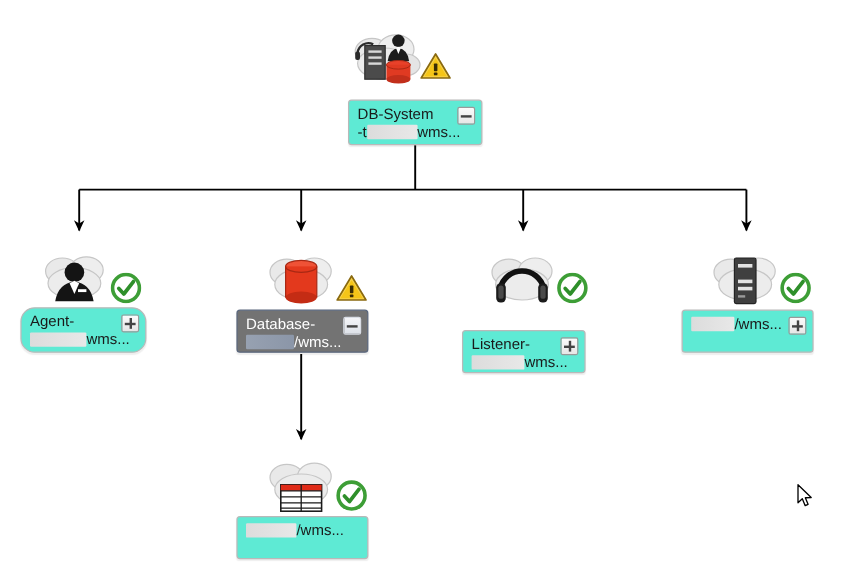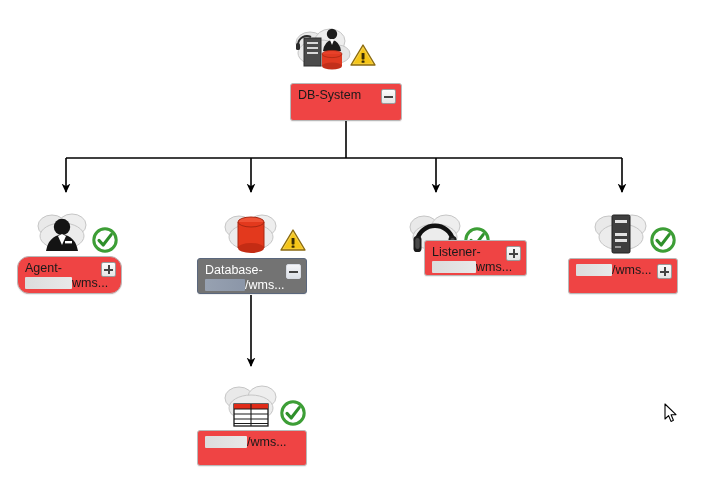--- a/index.html
+++ b/index.html
@@ -58,21 +58,21 @@
     position: relative;
     top: 6px;
   }
 
   
   .label-box {
     position: absolute;
     box-sizing: border-box;
     border: 1px solid #b9b9b9;
     border-radius: 3px;
-    background: #ef4444;
+    background: #5eead4;
     padding: 4px 6px 4px 7px;
     line-height: 15px;
     font-size: 12.5px;
     color: #1a1a1a;
     box-shadow: 0 1px 1px rgba(0,0,0,0.07);
     white-space: nowrap;
   }
   .label-box.selected {
     background: #737373;
     border-color: #5a677d;
@@ -193,20 +193,21 @@
 
       <svg class="status-icon" viewBox="0 0 26 26">
         <path d="M13 3 L25 23 L1 23 Z" fill="#f7d24a" stroke="#8a6a10" stroke-width="1.4" stroke-linejoin="round"></path>
         <path d="M13 6.5 L22.3 21.6 L3.7 21.6 Z" fill="#f5c518"></path>
         <rect x="11.6" y="11" width="2.9" height="6.4" rx="0.6" fill="#3a2d05"></rect>
         <rect x="11.6" y="18.4" width="2.9" height="2.4" rx="0.6" fill="#3a2d05"></rect>
       </svg>
     </div>
     <div class="label-box" style="left:0px; top:63px; width:112px; height:38px;">
       <span class="label-line">DB-System</span>
+      <span class="label-line"><span>-t</span><span class="redact" style="width:42px"></span><span>wms...</span></span>
       <span class="toggle minus"></span>
     </div>
   </div>
 
   <div class="node" style="left:32px; top:205px;">
     <div class="node-icons">
       <svg class="main-icon" viewBox="0 0 62 56">
         <g>
           <ellipse cx="20" cy="20" rx="14" ry="11" fill="#e9e9e9" stroke="#c6c6c6" stroke-width="1"></ellipse>
           <ellipse cx="40" cy="19" rx="14" ry="11" fill="#eeeeee" stroke="#c6c6c6" stroke-width="1"></ellipse>
@@ -269,21 +270,21 @@
         <rect x="9.5" y="30" width="8" height="16" rx="3.6" fill="#1b1b1b"></rect>
         <rect x="44.5" y="30" width="8" height="16" rx="3.6" fill="#1b1b1b"></rect>
         <rect x="11.3" y="32" width="4.4" height="11" rx="2.2" fill="#4a4a4a"></rect>
         <rect x="46.3" y="32" width="4.4" height="11" rx="2.2" fill="#4a4a4a"></rect>
       </svg>
       <svg class="status-icon" viewBox="0 0 26 26">
         <circle cx="13" cy="13" r="11.2" fill="#ffffff" stroke="#3d9e36" stroke-width="3"></circle>
         <path d="M7 13.4 L11.2 18 L19.2 7.6" fill="none" stroke="#2e8f2a" stroke-width="3.1" stroke-linecap="round" stroke-linejoin="round"></path>
       </svg>
     </div>
-    <div class="label-box" style="left:-19px; top:35px; width:103px; height:36px;margin-left:39px;">
+    <div class="label-box" style="left:-19px; top:70px; width:103px; height:36px;">
       <span class="label-line">Listener-</span>
       <span class="label-line"><span class="redact" style="width:44px"></span><span>wms...</span></span>
       <span class="toggle plus"></span>
     </div>
   </div>
 
   <div class="node" style="left:590px; top:205px;">
     <div class="node-icons">
       <svg class="main-icon" viewBox="0 0 62 56">
         <g>

